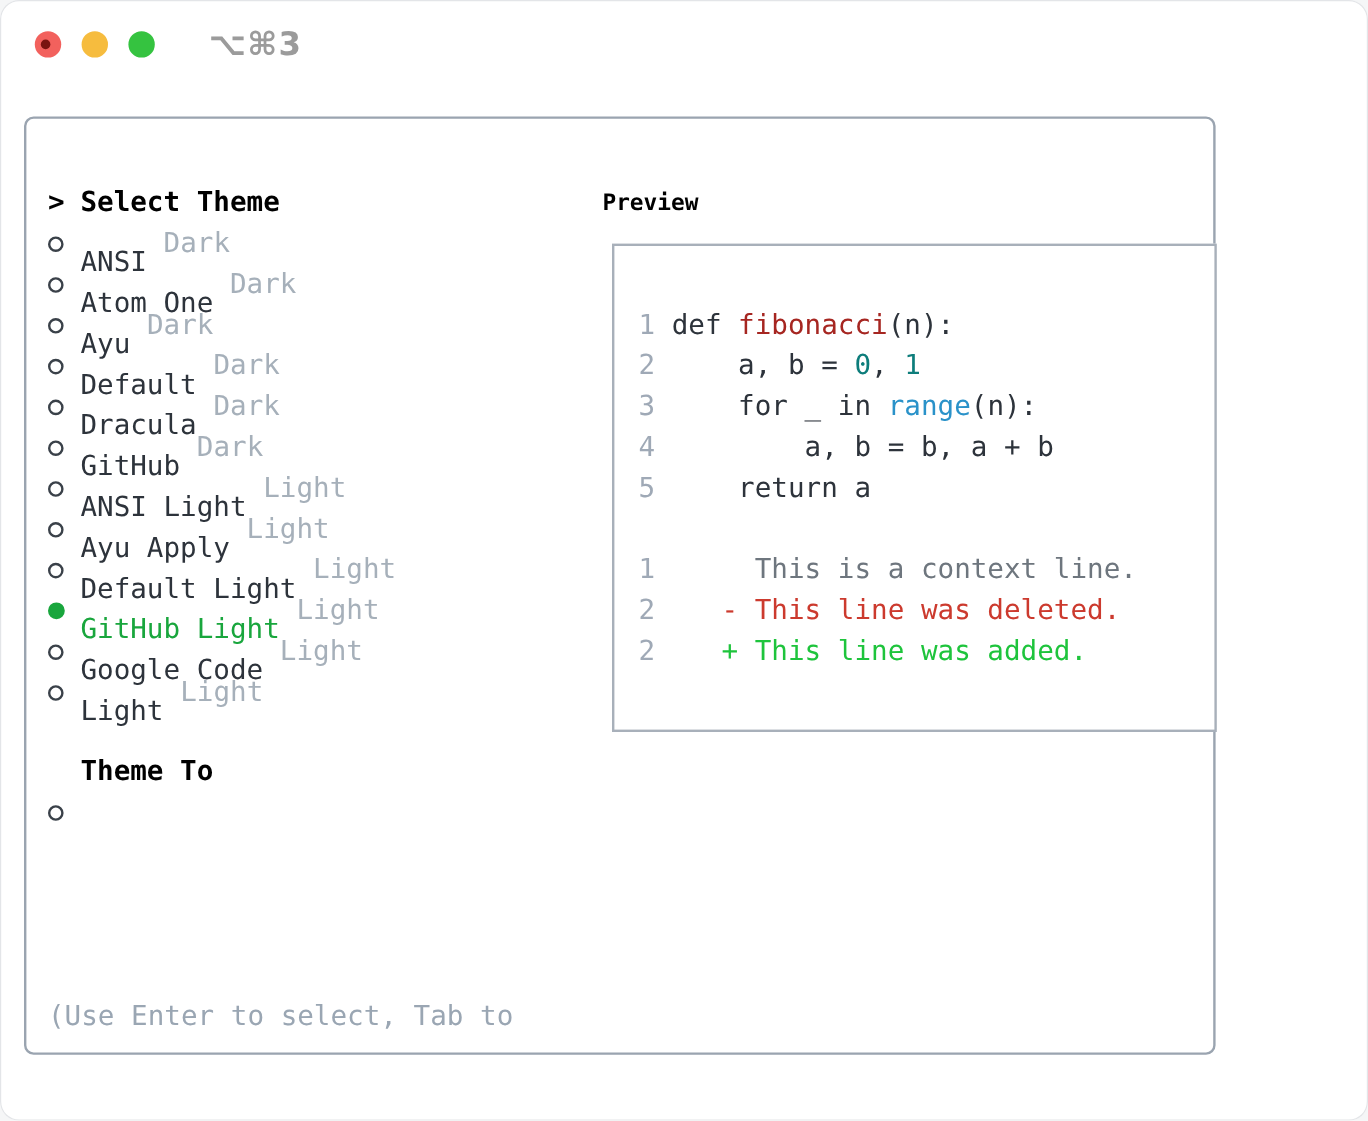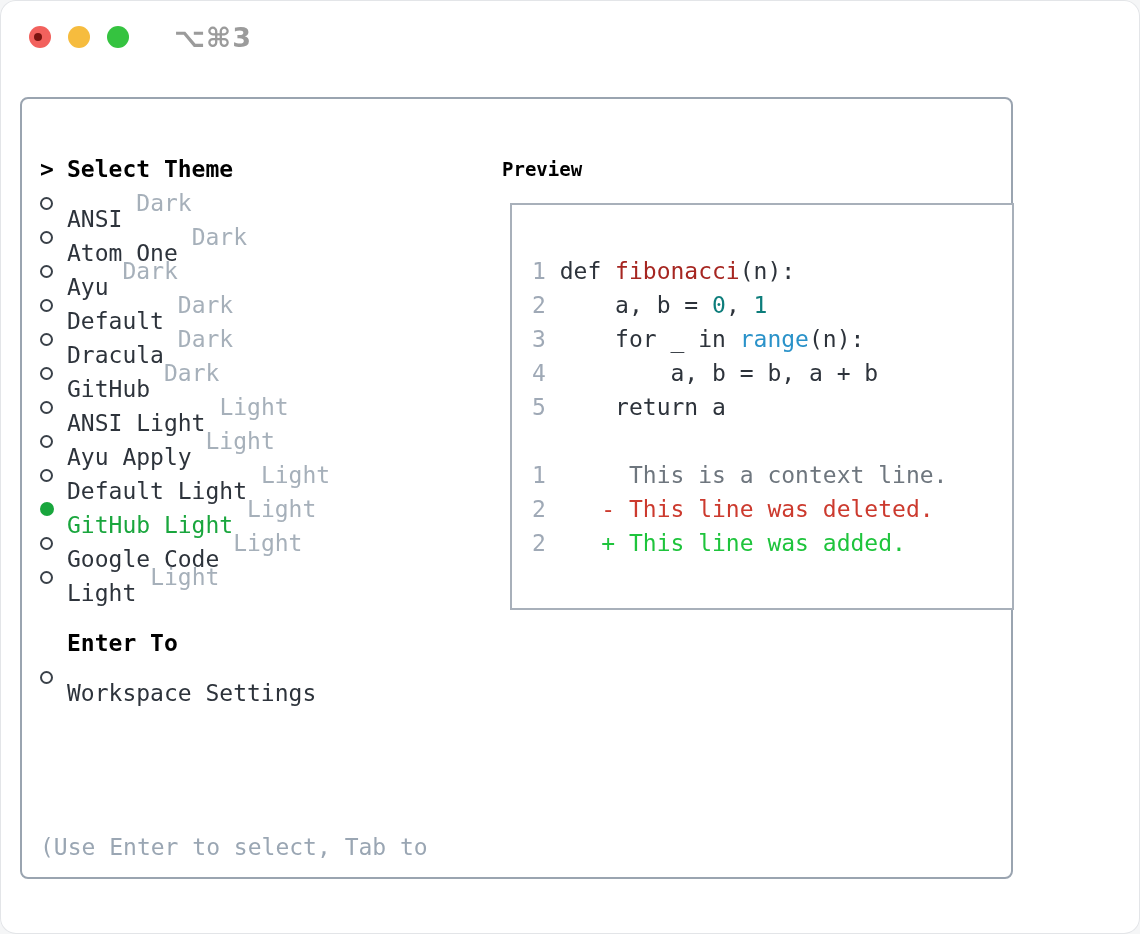--- a/index.html
+++ b/index.html
@@ -97,24 +97,24 @@
         <div class="row"><span class="mark"><span class="circle"></span></span><span class="name">ANSI Light</span><span class="variant">Light</span></div>
         <div class="row"><span class="mark"><span class="circle"></span></span><span class="name">Ayu Apply</span><span class="variant">Light</span></div>
         <div class="row"><span class="mark"><span class="circle"></span></span><span class="name">Default Light</span><span class="variant">Light</span></div>
         <div class="row"><span class="mark"><span class="circle sel"></span></span><span class="name selected">GitHub Light</span><span class="variant">Light</span></div>
         <div class="row"><span class="mark"><span class="circle"></span></span><span class="name">Google Code</span><span class="variant">Light</span></div>
         <div class="row"><span class="mark"><span class="circle"></span></span><span class="name">Light</span><span class="variant">Light</span></div>
       </div>
 
     <div class="apply-list">
       <div class="row">
-        <span class="mark"></span><span class="hdr">Enter To</span>
+        <span class="mark"></span><span class="hdr">Theme To</span>
       </div>
 
-        <div class="row"><span class="mark"><span class="circle"></span></span><span class="name">Workspace Settings</span></div>
+        <div class="row"><span class="mark"><span class="circle"></span></span></div>
       </div>
 
     <div class="hint">
       <div>(Use Enter to select, Tab to</div>
       <div>change focus)</div>
     </div>
 
     <div class="preview-title">Preview</div>
 
     <div class="preview-box">

